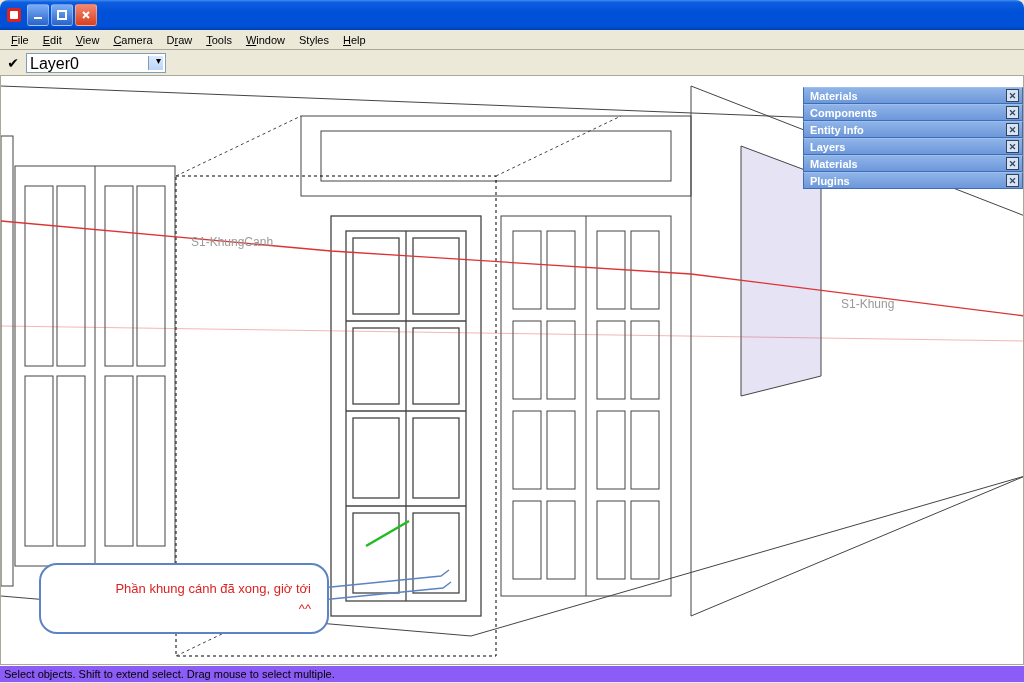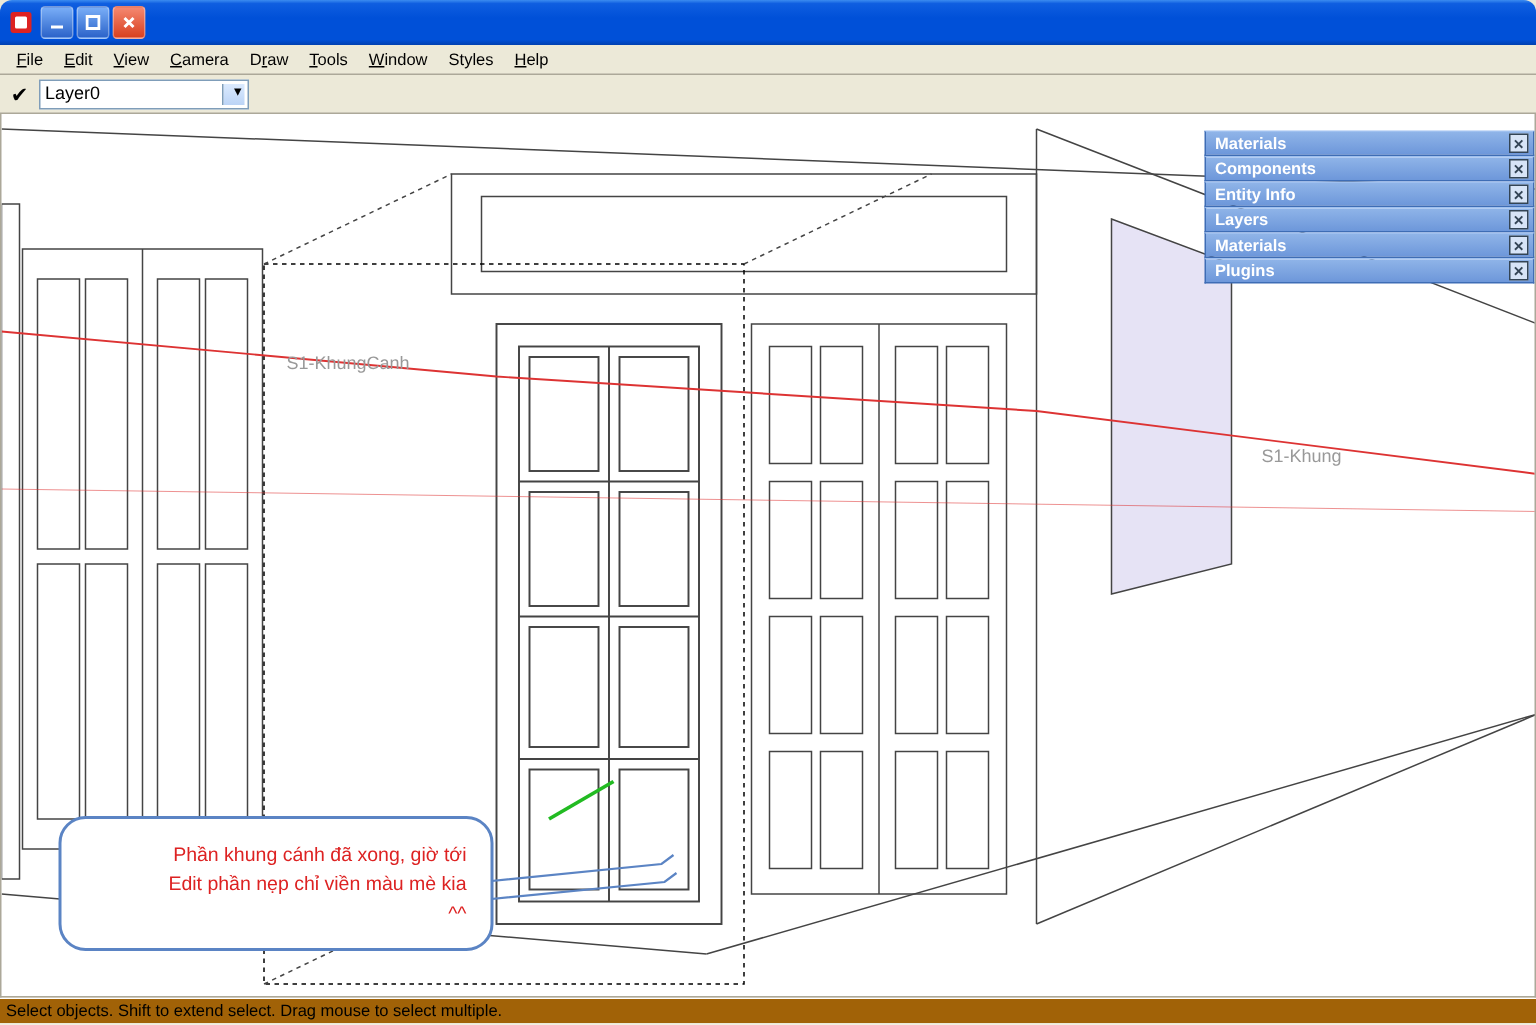--- a/index.html
+++ b/index.html
@@ -33,21 +33,21 @@
 .menubar span u { text-decoration: underline; }
 
 
 .toolbar {
   height: 26px; background: #ece9d8; display: flex; align-items: center;
   padding: 0 4px; border-bottom: 1px solid #aca899; gap: 4px;
 }
 .vis-icon { width: 18px; height: 18px; display: inline-flex; align-items: center; justify-content: center; font-size: 14px; }
 .layersel {
   width: 140px; height: 20px; border: 1px solid #7f9db9; background: #fff;
-  font-size: 12px; padding: 1px 14px 13px 3px; position: relative;
+  font-size: 16px; padding: 1px 14px 13px 3px; position: relative;
 }
 .layersel::after {
   content: ""; position: absolute; right: 2px; top: 2px; width: 14px; height: 14px;
   background: linear-gradient(to bottom,#dbeafe,#bcd4f6); border-left:1px solid #7f9db9;
 }
 .layersel::before {
   content: "▾"; position: absolute; right: 4px; top: 1px; font-size: 10px; color:#4a6; z-index:1;
   color:#000;
 }
 
@@ -73,21 +73,21 @@
 
 .callout {
   position: absolute; left: 38px; bottom: 30px; width: 290px;
   background: #fff; border: 2px solid #5b84c4; border-radius: 18px;
   padding: 14px 16px; color: #d22; font-size: 13px; text-align: right;
   line-height: 1.5;
 }
 
 
 .statusbar {
-  height: 17px; background: #a16207; border-top: 1px solid #fff;
+  height: 17px; background: #8b5cf6; border-top: 1px solid #fff;
   font-size: 11px; padding: 1px 4px; display: flex; align-items: center;
 }
 
 </style>
 </head>
 <body>
 
 <div class="titlebar">
   <span class="app-icon">
     <svg viewBox="0 0 16 16">
@@ -246,20 +246,19 @@
         <span class="x">✕</span>
       </div>
     <div class="panel">
         <span>Plugins</span>
         <span class="x">✕</span>
       </div>
   </div>
 
   <div class="callout">
     <div>Phần khung cánh đã xong, giờ tới</div>
-    <div>Edit phần nẹp chỉ viền màu mè kia</div>
     <div>^^</div>
   </div>
 </div>
 
 <div class="statusbar">
   <span>Select objects. Shift to extend select. Drag mouse to select multiple.</span>
 </div>
 
 </body></html>

